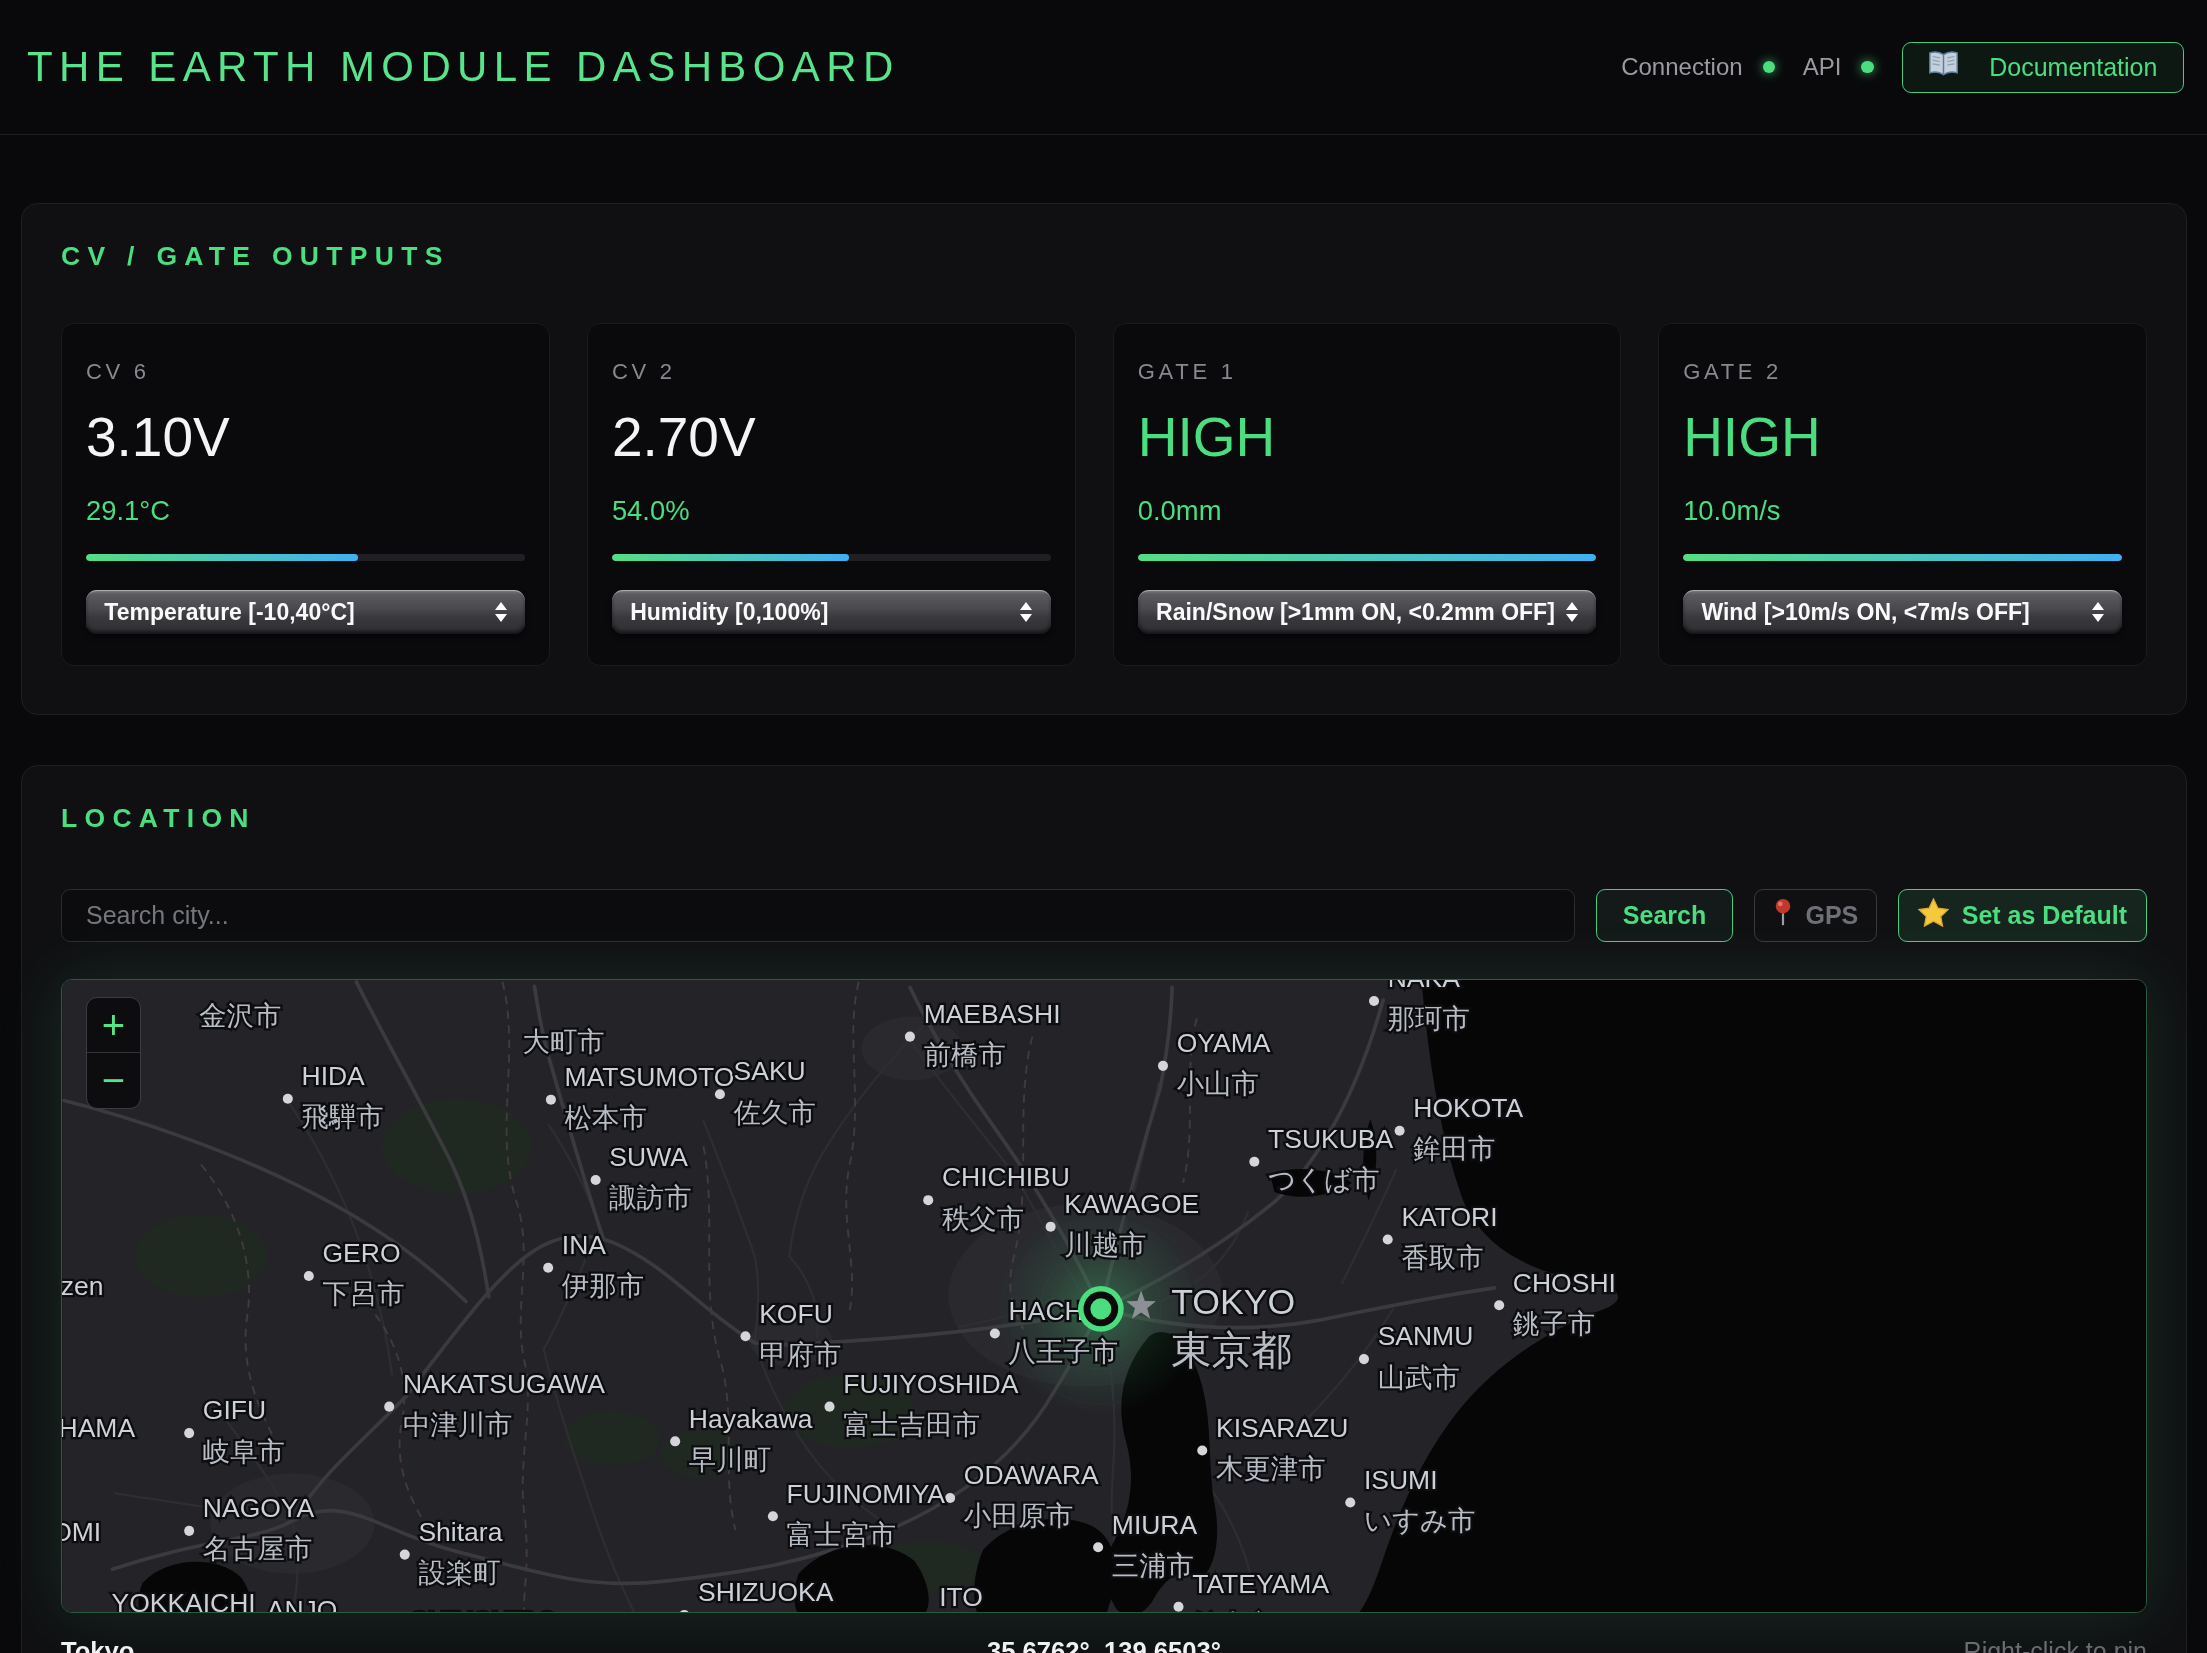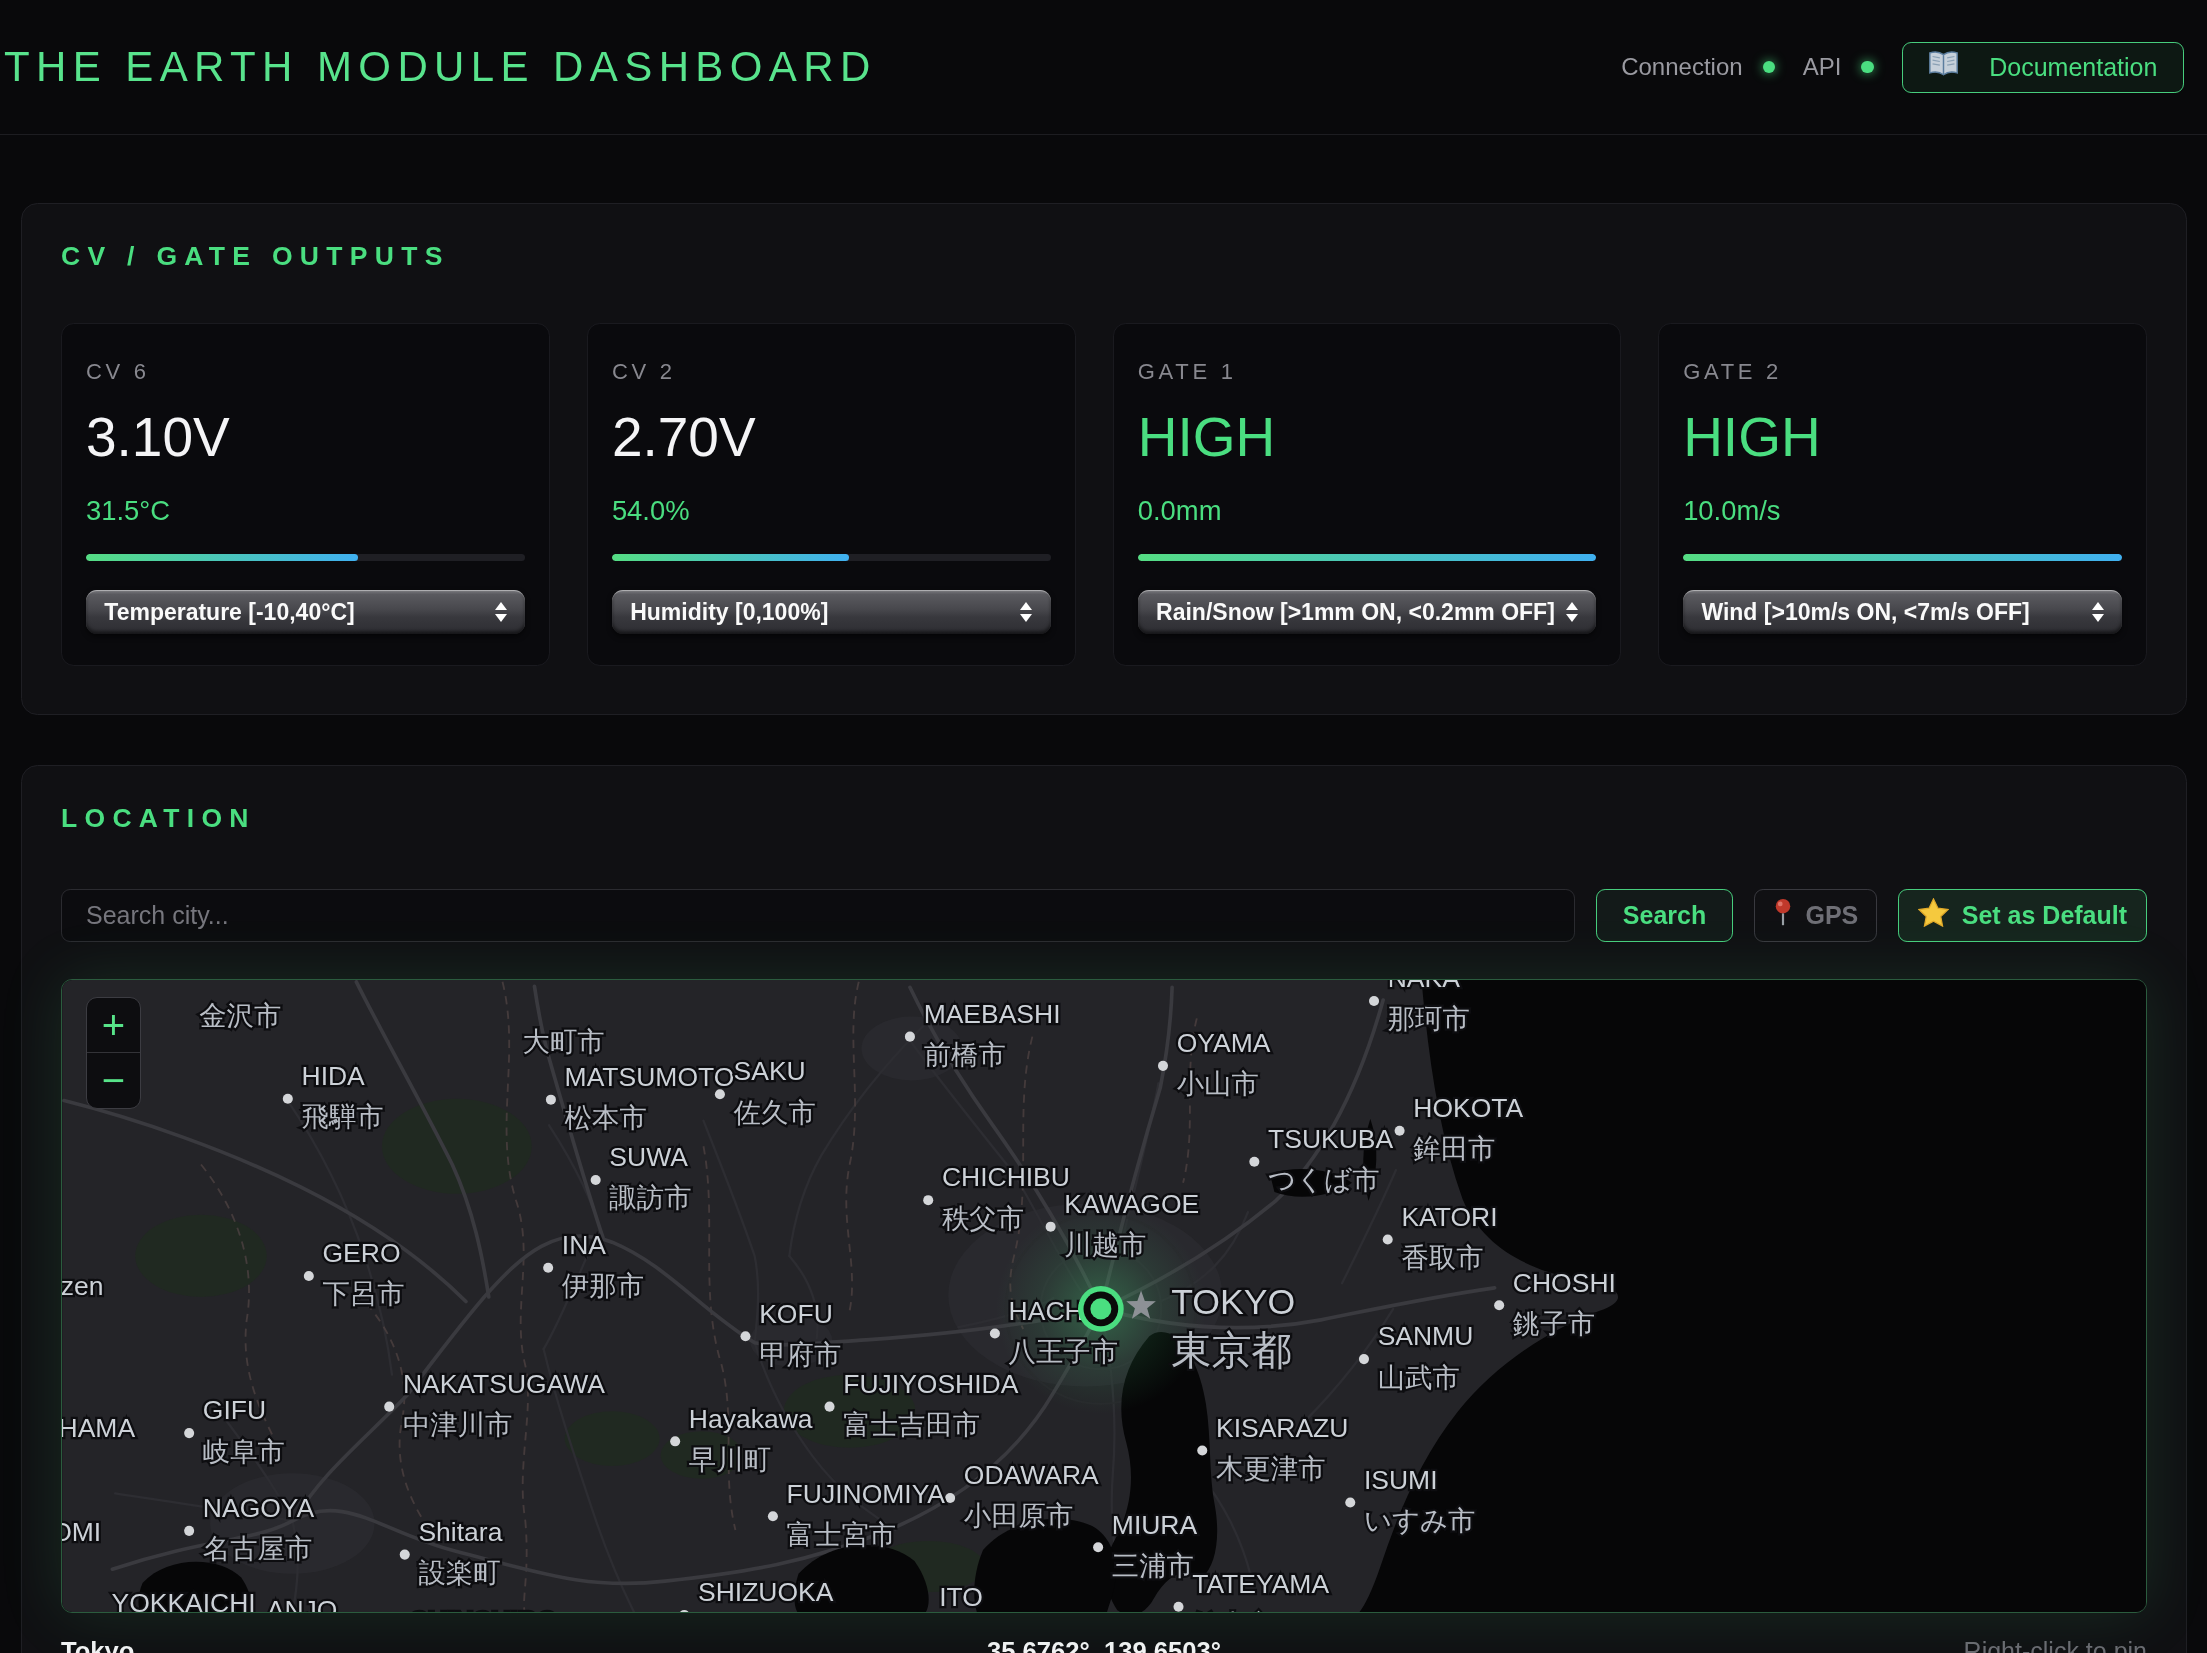--- a/index.html
+++ b/index.html
@@ -1,21 +1,21 @@
 <!DOCTYPE html>
 <html style="font-size:14.6px"><head>
 <meta charset="utf-8">
 <style>
   * { margin:0; padding:0; box-sizing:border-box; }
   html,body { width:2208px; height:1654px; background:#09090b; overflow:hidden;
               font-family:"Liberation Sans", sans-serif; color:#e8e8ea; }
 
   
   .header { height:135px; display:flex; align-items:center; justify-content:space-between;
-            padding:0 24px 0 4px; border-bottom:0.9px solid #1d1d21; }
+            padding:0 24px 0 27px; border-bottom:0.9px solid #1d1d21; }
   .app-title { font-size:42px; letter-spacing:6.4px; color:#58e38c; font-weight:400; }
   .header-right { display:flex; align-items:center; gap:27.4px; }
   .status-item { display:flex; align-items:center; gap:20px; }
   .status-label { font-size:24px; color:#9a9aa1; }
   .status-dot { width:12.8px; height:12.8px; border-radius:50%; background:#4ade80;
                 box-shadow:0 0 11px rgba(74,222,128,.8); }
   .doc-btn { display:flex; align-items:center; gap:30px; height:51px; padding:0 25.6px;
              border:1.8px solid #47cd7d; border-radius:9.1px; background:rgba(74,222,128,.07);
              color:#4ade80; font-size:25px; font-weight:normal; cursor:pointer; }
 
@@ -108,21 +108,21 @@
   </div>
 </div>
 
 <div class="panel panel-outputs">
   <div class="section-title">CV / GATE OUTPUTS</div>
   <div class="cards">
 
     <div class="card">
       <div class="card-label">CV 6</div>
       <div class="card-value value" style="color: rgb(244, 244, 246);">3.10V</div>
-      <div class="card-sub">31.5°C</div>
+      <div class="card-sub">29.1°C</div>
       <div class="bar">
           <div class="bar-fill" style="width: 62%;"></div>
         </div>
       <div class="select-wrap">
         <span class="select-label">Temperature [-10,40°C]</span>
         <span class="updown">
             <span class="tri-up"></span>
             <span class="tri-down"></span>
           </span>
       </div>

